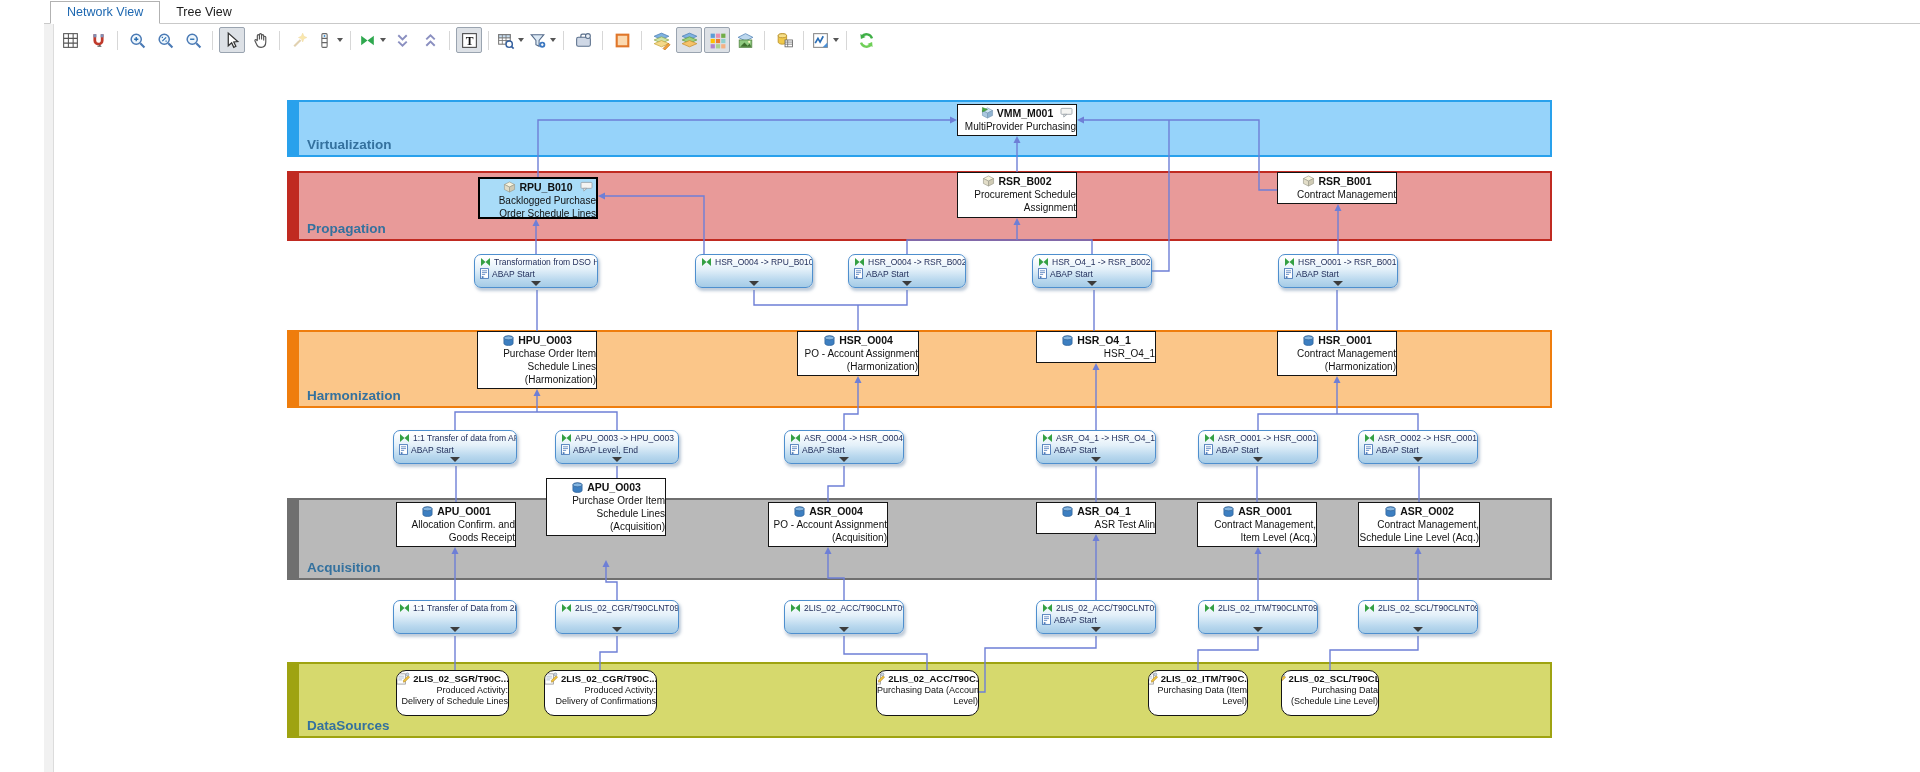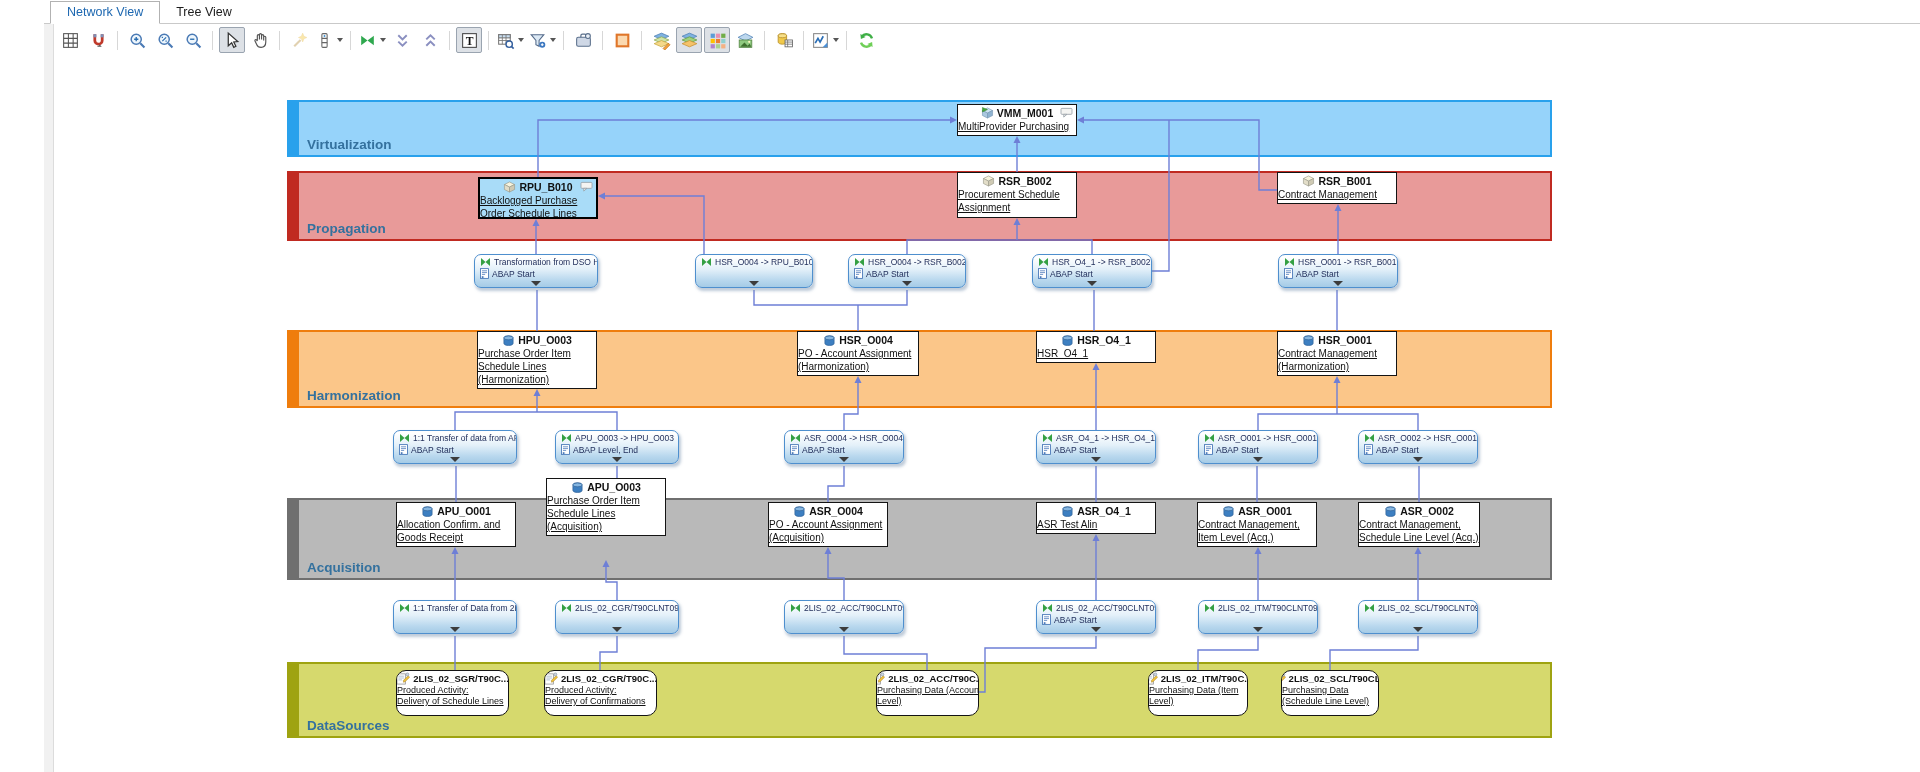--- a/index.html
+++ b/index.html
@@ -26,26 +26,26 @@
   .splitter{position:absolute;left:0;top:24px;bottom:0;width:9px;background:#f1f1f1;
             border-right:1px solid #dcdcdc;z-index:4;}
   
   .canvas{position:absolute;left:0;top:0;width:1920px;height:772px;z-index:1;}
   .band{position:absolute;left:243px;width:1265px;border:2px solid;border-left-width:12px;
         box-sizing:border-box;}
   .band-label{position:absolute;left:8px;bottom:3px;font-size:13.5px;font-weight:bold;}
   .conn-svg{position:absolute;left:0;top:0;pointer-events:none;}
   
   .enode{position:absolute;box-sizing:border-box;background:#fff;border:1px solid #141414;
-         text-align:left;font-size:10px;line-height:13px;color:#111;padding-top:1px;overflow:hidden;}
+         text-align:right;font-size:10px;line-height:13px;color:#111;padding-top:1px;overflow:hidden;}
   .enode.sel{border:2px solid #000;}
   .ntitle{display:flex;align-items:center;justify-content:center;gap:3px;
           font-size:10.5px;font-weight:bold;line-height:14px;white-space:nowrap;}
   .ntitle svg{flex:0 0 auto;}
-  .nline{white-space:nowrap;text-decoration:underline;}
+  .nline{white-space:nowrap;}
   .enode.small{font-size:9px;line-height:11px;border-radius:10px;}
   .enode.small .ntitle{font-size:9.5px;line-height:13px;}
   .commentic{position:absolute;top:2px;right:3px;}
   
   .tnode{position:absolute;box-sizing:border-box;height:34px;border:1px solid #4e8fce;border-radius:7px;
          background:linear-gradient(#ffffff 8%,#e3f0f9 45%,#b9d8ee 78%,#a5cbe6);
          box-shadow:1.5px 2.5px 3px rgba(110,140,170,.45);overflow:hidden;}
   .trow{display:flex;align-items:center;gap:3px;padding:1.5px 5px 0 5px;font-size:8.5px;
         color:#23305c;white-space:nowrap;overflow:hidden;}
   .tri{position:absolute;bottom:1px;left:50%;margin-left:-5px;width:0;height:0;

